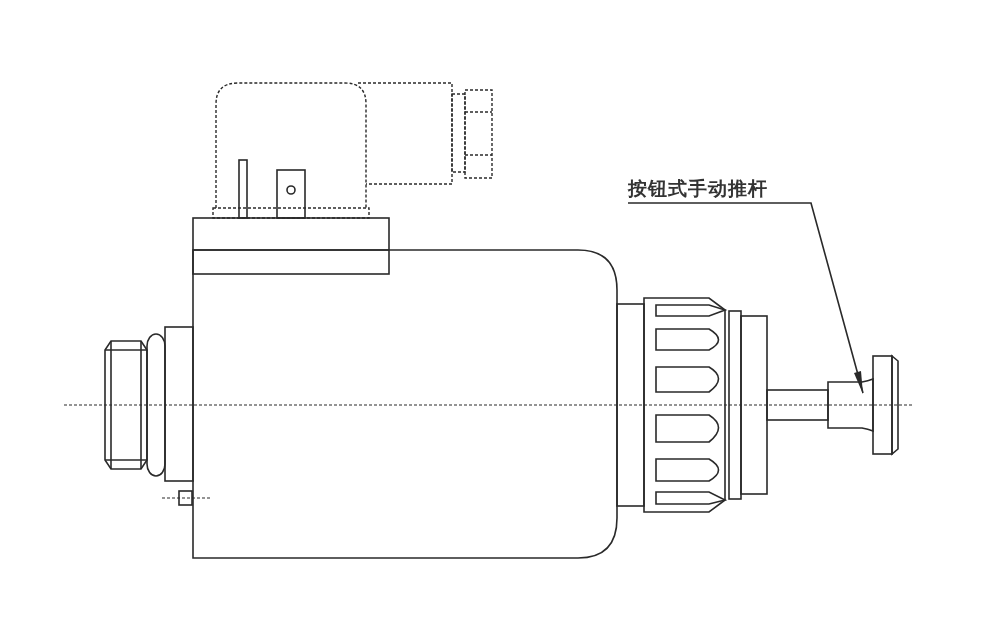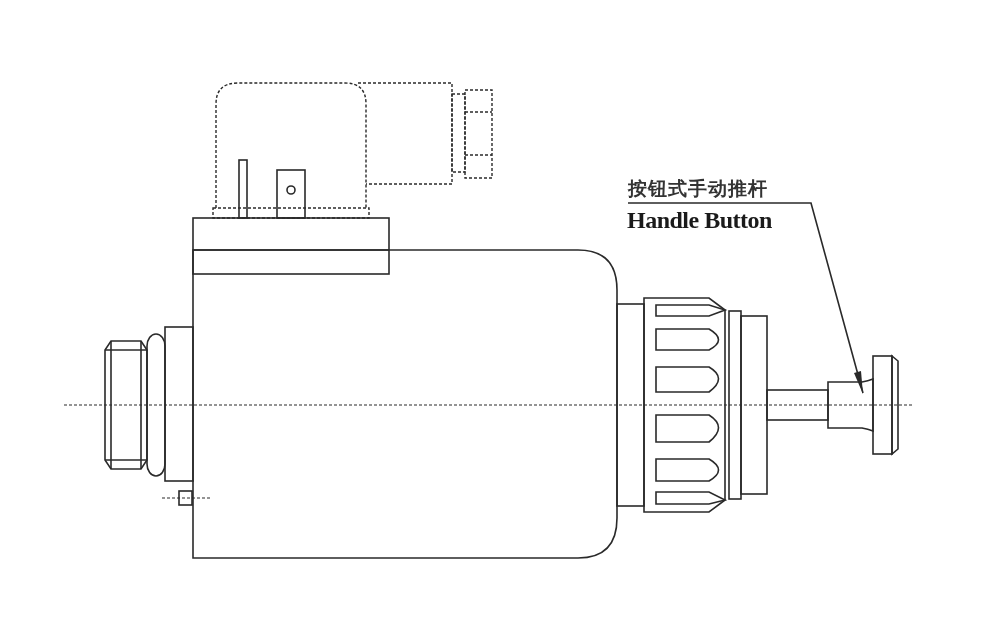--- a/index.html
+++ b/index.html
@@ -92,14 +92,13 @@
     <polygon class="s" points="892,344 898,349 898,437 892,442"></polygon>
   </g>
 
   <g>
     <polyline class="s" points="628,191 811,191 863,381"></polyline>
     <polygon points="863,382 854,361 861,359" fill="#2a2a2a"></polygon>
   </g>
 </svg>
 
 <div class="label-cn">按钮式手动推杆</div>
-<div class="label-en">Handle Button</div>
 </div>
 
 </body></html>

